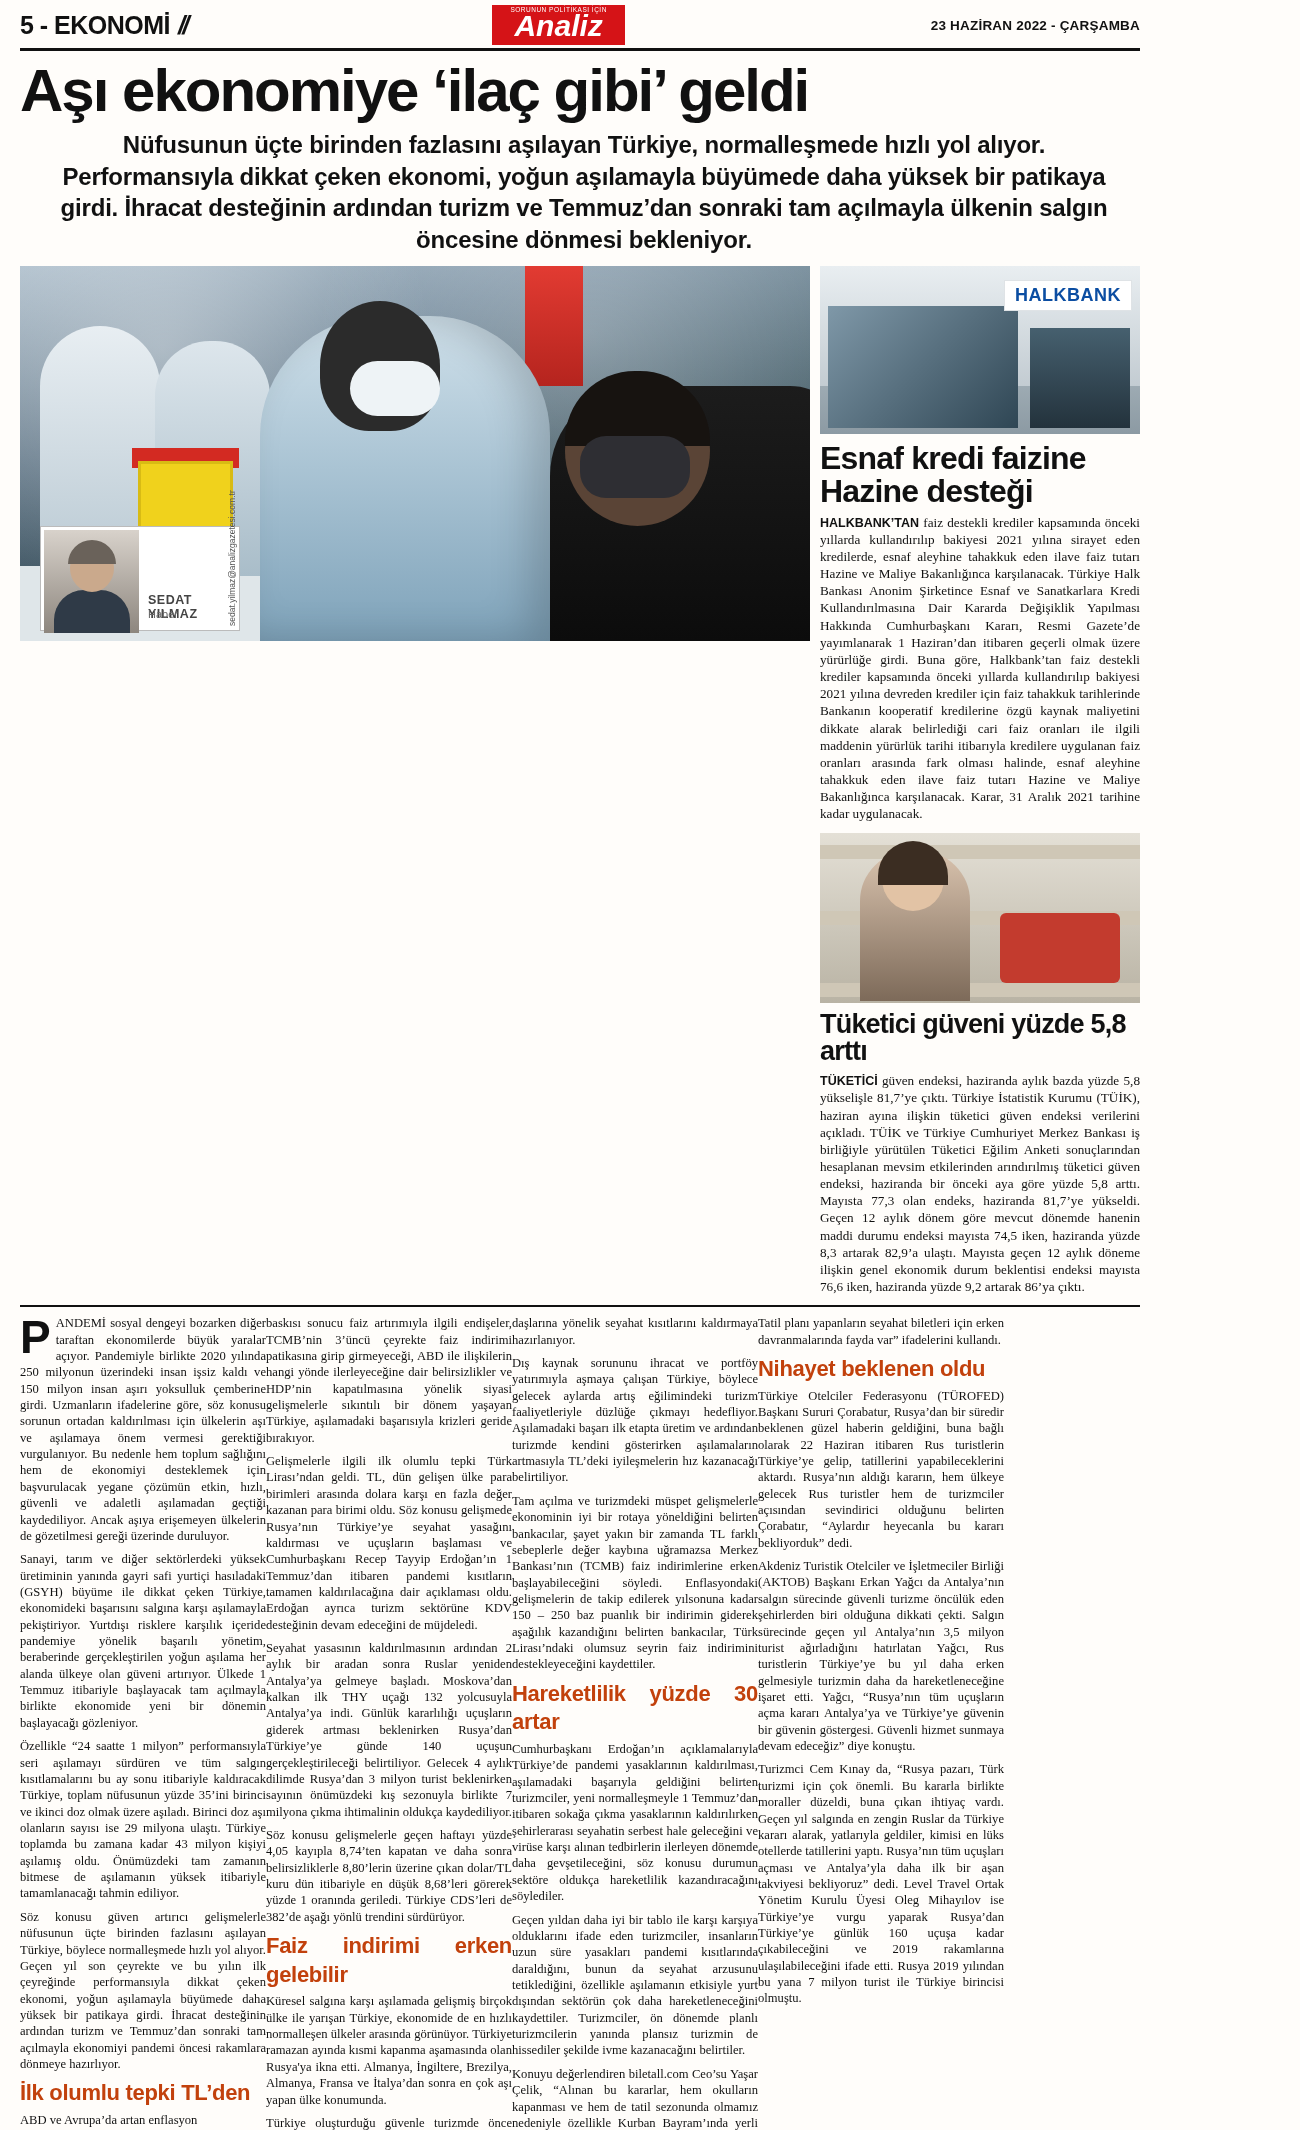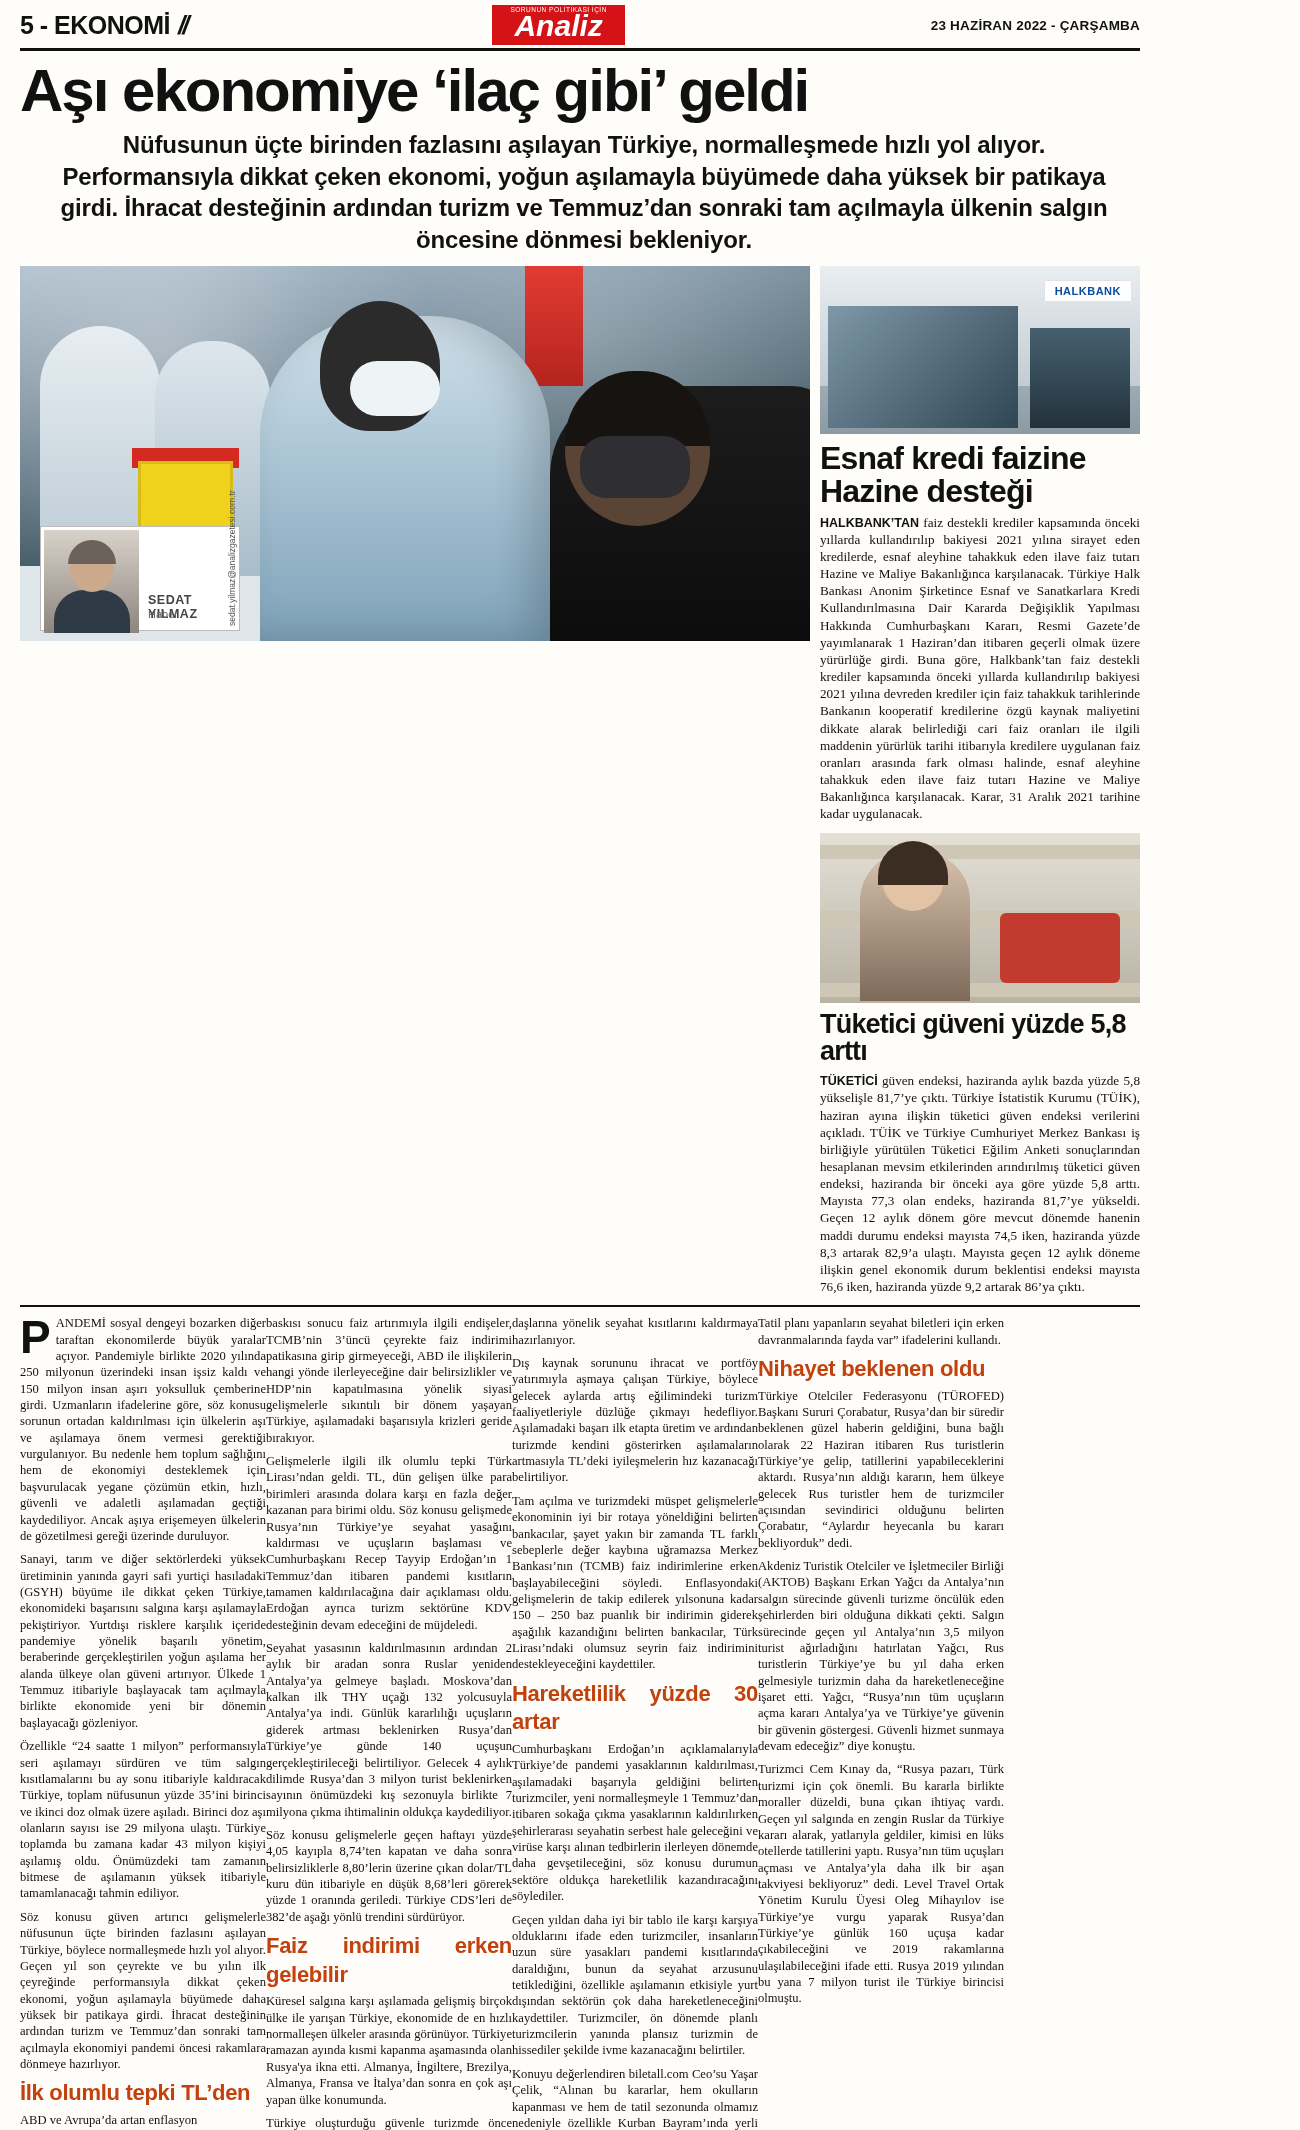--- a/index.html
+++ b/index.html
@@ -180,21 +180,21 @@
     width:320px; height:168px; position:relative; overflow:hidden;
     background:linear-gradient(180deg,#c8d4da,#8c9aa3);
   }
   .bank-photo .bp-building {
     position:absolute; left:0; top:0; width:100%; height:120px;
     background:linear-gradient(180deg,#e9eef1,#c3ccd2);
   }
   .bank-photo .bp-sign {
     position:absolute; right:8px; top:14px; padding:4px 10px;
     background:#fff; color:#0b4da2;
-    font-family:"Liberation Sans", sans-serif; font-weight:bold; font-size:11px;
+    font-family:"Liberation Sans", sans-serif; font-weight:bold; font-size:18px;
     letter-spacing:0.5px; border:1px solid #dfe3e6;
   }
   .bank-photo .bp-glass {
     position:absolute; left:8px; top:40px; width:190px; height:122px;
     background:linear-gradient(135deg,#7f98a8,#2f4654);
   }
   .bank-photo .bp-door {
     position:absolute; left:210px; top:62px; width:100px; height:100px;
     background:linear-gradient(180deg,#46606f,#23323c);
   }

